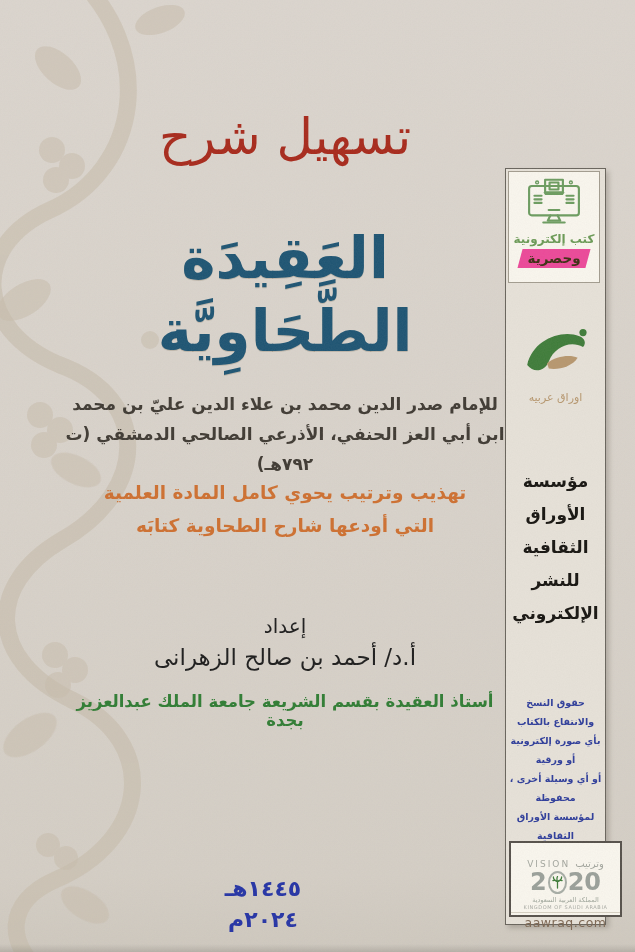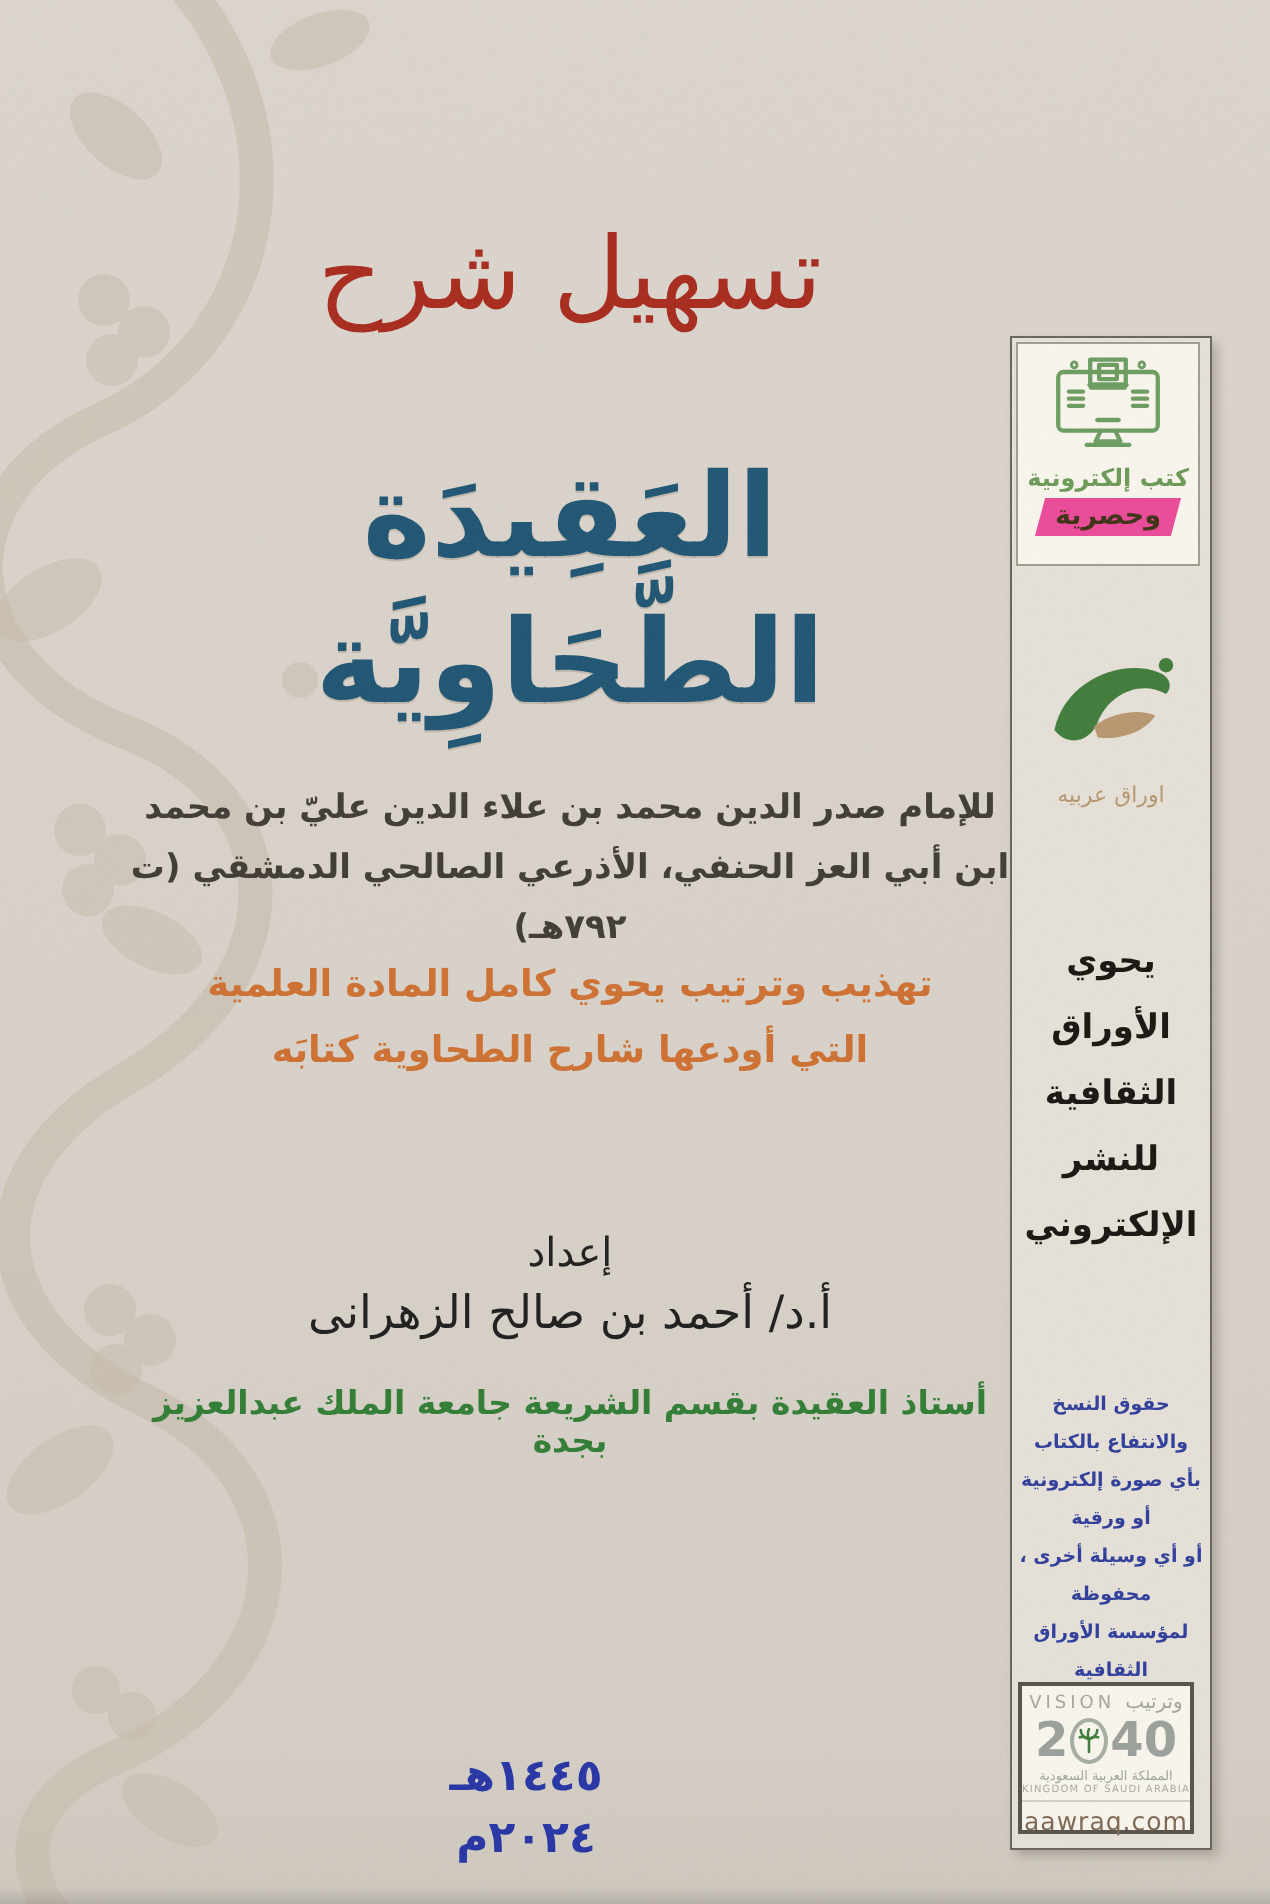--- a/index.html
+++ b/index.html
@@ -29,21 +29,21 @@
   }
   .ebadge{position:absolute;left:2px;top:2px;width:92px;height:112px;background:#faf7ef;border:1px solid #a29c8f;text-align:center;box-sizing:border-box;padding-top:6px;}
   .ebadge-line1{color:#6a9a55;font-weight:bold;font-size:12px;margin-top:2px;direction:rtl;}
   .ebadge-line2{display:inline-block;margin-top:3px;background:#ec4899;color:#3c2f12;font-weight:bold;font-size:13.5px;padding:1px 10px 2px;direction:rtl;clip-path:polygon(7% 0,100% 0,93% 100%,0 100%);}
   .awraq{position:absolute;left:0;top:158px;width:100%;text-align:center;}
   .awraq-label{color:#b7976e;font-size:11px;margin-top:2px;direction:rtl;}
   .publisher{position:absolute;left:0;top:296px;width:100%;text-align:center;direction:rtl;color:#15130f;font-weight:bold;font-size:17px;}
   .publisher div{line-height:33px;}
   .copyright{position:absolute;left:0;top:524px;width:100%;text-align:center;direction:rtl;color:#2d3c9b;font-weight:bold;font-size:9.5px;}
   .copyright div{line-height:19px;}
-  .vision-box{position:absolute;left:3px;top:672px;width:88px;height:76px;background:#faf7ef;border:2px solid #55504a;box-sizing:border-box;text-align:center;padding-top:3px;}
+  .vision-box{position:absolute;left:3px;top:672px;width:113px;height:76px;background:#faf7ef;border:2px solid #55504a;box-sizing:border-box;text-align:center;padding-top:15px;}
   .vision-row{display:flex;justify-content:center;align-items:center;gap:5px;color:#a4a79f;font-size:9px;letter-spacing:2px;}
   .vision-row .ar{letter-spacing:0;font-size:10px;}
   .vision-year{display:flex;justify-content:center;align-items:center;gap:1px;color:#9aa09a;font-weight:bold;font-size:24px;line-height:1;margin-top:1px;}
   .palm-zero{display:inline-flex;width:19px;height:23px;border:2.5px solid #a7ada6;border-radius:50%;align-items:center;justify-content:center;box-sizing:border-box;}
   .country-ar{color:#9fa69b;font-size:6.5px;margin-top:2px;direction:rtl;}
   .country-en{color:#a8aaa3;font-size:5px;letter-spacing:.6px;}
   .site{border-top:1px solid #d6d0c2;margin-top:2px;padding-top:2px;color:#7d6753;font-size:12.5px;letter-spacing:.5px;}
   .bottom-shade{position:absolute;left:0;bottom:0;width:100%;height:8px;background:linear-gradient(180deg,rgba(0,0,0,0),rgba(0,0,0,.12));z-index:30;}
 </style>
 </head>
@@ -125,21 +125,21 @@
     <div class="awraq">
       <svg width="72" height="58" viewBox="0 0 80 64">
         <path d="M8,42 C14,14 46,2 66,10 C72,12 74,18 70,22 C56,14 38,22 32,38 C28,48 16,52 8,42 Z" fill="#3e7c39"></path>
         <circle cx="70" cy="6" r="4" fill="#3e7c39"></circle>
         <path d="M30,40 C40,32 56,30 64,34 C58,44 42,48 32,46 Z" fill="#b7976e"></path>
       </svg>
       <div class="awraq-label">اوراق عربيه</div>
     </div>
 
     <div class="publisher">
-      <div>يحوي</div>
+      <div>مؤسسة</div>
       <div>الأوراق</div>
       <div>الثقافية</div>
       <div>للنشر</div>
       <div>الإلكتروني</div>
     </div>
 
     <div class="copyright">
       <div>حقوق النسخ والانتفاع بالكتاب</div>
       <div>بأي صورة إلكترونية أو ورقية</div>
       <div>أو أي وسيلة أخرى ، محفوظة</div>
@@ -158,21 +158,21 @@
             <g stroke="#3e7c39" stroke-width="1.4" fill="none" stroke-linecap="round">
               <path d="M6,13 V6"></path>
               <path d="M6,6 C3,5 1.5,3 1.5,1"></path>
               <path d="M6,6 C9,5 10.5,3 10.5,1"></path>
               <path d="M6,6 C5,3.5 5.5,1.5 6,0.5"></path>
               <path d="M6,6 C4,4.5 2.5,4.5 1,5"></path>
               <path d="M6,6 C8,4.5 9.5,4.5 11,5"></path>
             </g>
           </svg>
         </span>
-        <span>40</span>
+        <span>20</span>
       </div>
       <div class="country-ar">المملكة العربية السعودية</div>
       <div class="country-en">KINGDOM OF SAUDI ARABIA</div>
       <div class="site">aawraq.com</div>
     </div>
 
   </aside>
 
   <svg class="layer texture" width="635" height="952">
     <filter id="grain">

